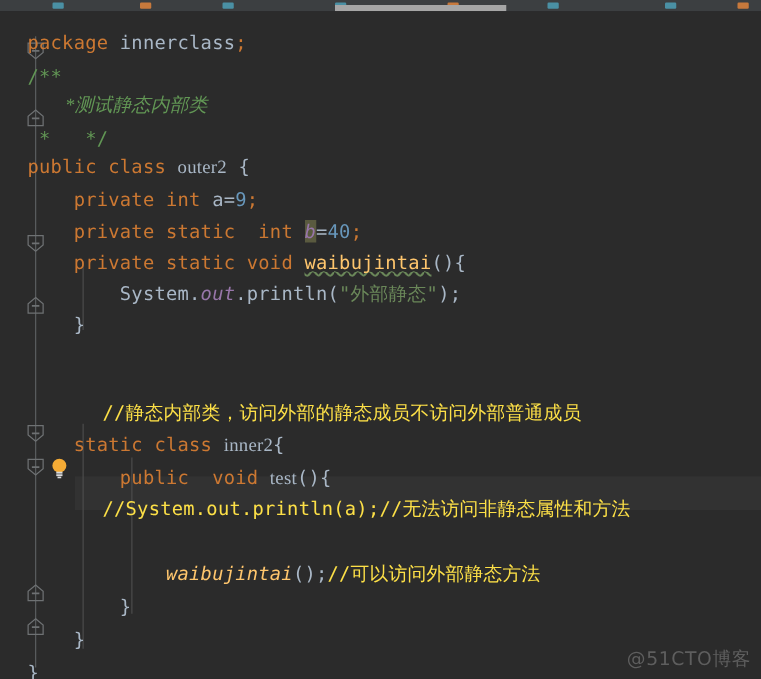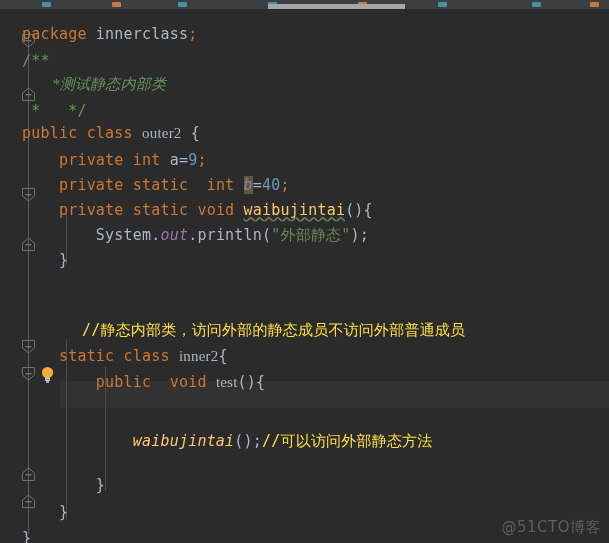--- a/index.html
+++ b/index.html
@@ -252,20 +252,21 @@
       <div class="code-line" style="top: 89px;"><span class="doc"> *   */</span></div>
       <div class="code-line" style="top: 111px;"><span class="kw">public</span> <span class="kw">class</span> <span class="cls">outer2</span> <span class="pln">{</span></div>
       <div class="code-line" style="top: 138px;">    <span class="kw">private</span> <span class="kw">int</span> <span class="fldpl">a</span><span class="pln">=</span><span class="num">9</span><span class="kw">;</span></div>
       <div class="code-line" style="top: 163px;">    <span class="kw">private</span> <span class="kw">static</span>  <span class="kw">int</span> <span class="caret-ident">b</span><span class="pln">=</span><span class="num">40</span><span class="kw">;</span></div>
       <div class="code-line" style="top: 188px;">    <span class="kw">private</span> <span class="kw">static</span> <span class="kw">void</span> <span class="mth typo">waibujintai</span><span class="pln">(){</span></div>
       <div class="code-line" style="top: 213px;">        <span class="pln">System.</span><span class="stat">out</span><span class="pln">.println(</span><span class="str">"外部静态"</span><span class="pln">);</span></div>
       <div class="code-line" style="top: 238px;">    <span class="pln">}</span></div>
       <div class="code-line" style="top: 308px; left: 82px;"><span class="cmt">//静态内部类，访问外部的静态成员不访问外部普通成员</span></div>
       <div class="code-line" style="top: 334px;">    <span class="kw">static</span> <span class="kw">class</span> <span class="cls">inner2</span><span class="pln">{</span></div>
       <div class="code-line" style="top: 360px;">        <span class="kw">public</span>  <span class="kw">void</span> <span class="cls">test</span><span class="pln">(){</span></div>
-      <div class="code-line" style="top: 419px; text-align: right;">            <span class="mthi">waibujintai</span><span class="pln">();</span><span class="cmt">//可以访问外部静态方法</span></div>
+      <div class="code-line" style="top: 385px; left: 82px;"><span class="cmt">//System.out.println(a);//无法访问非静态属性和方法</span></div>
+      <div class="code-line" style="top: 437px; text-align: right;">            <span class="mthi">waibujintai</span><span class="pln">();</span><span class="cmt">//可以访问外部静态方法</span></div>
       <div class="code-line" style="top: 463px;">        <span class="pln">}</span></div>
       <div class="code-line" style="top: 490px;">    <span class="pln">}</span></div>
       <div class="code-line" style="top: 516px;"><span class="pln">}</span></div>
     </div>
 
   <div id="watermark">@51CTO博客</div>
 </div>
 
 </body></html>

